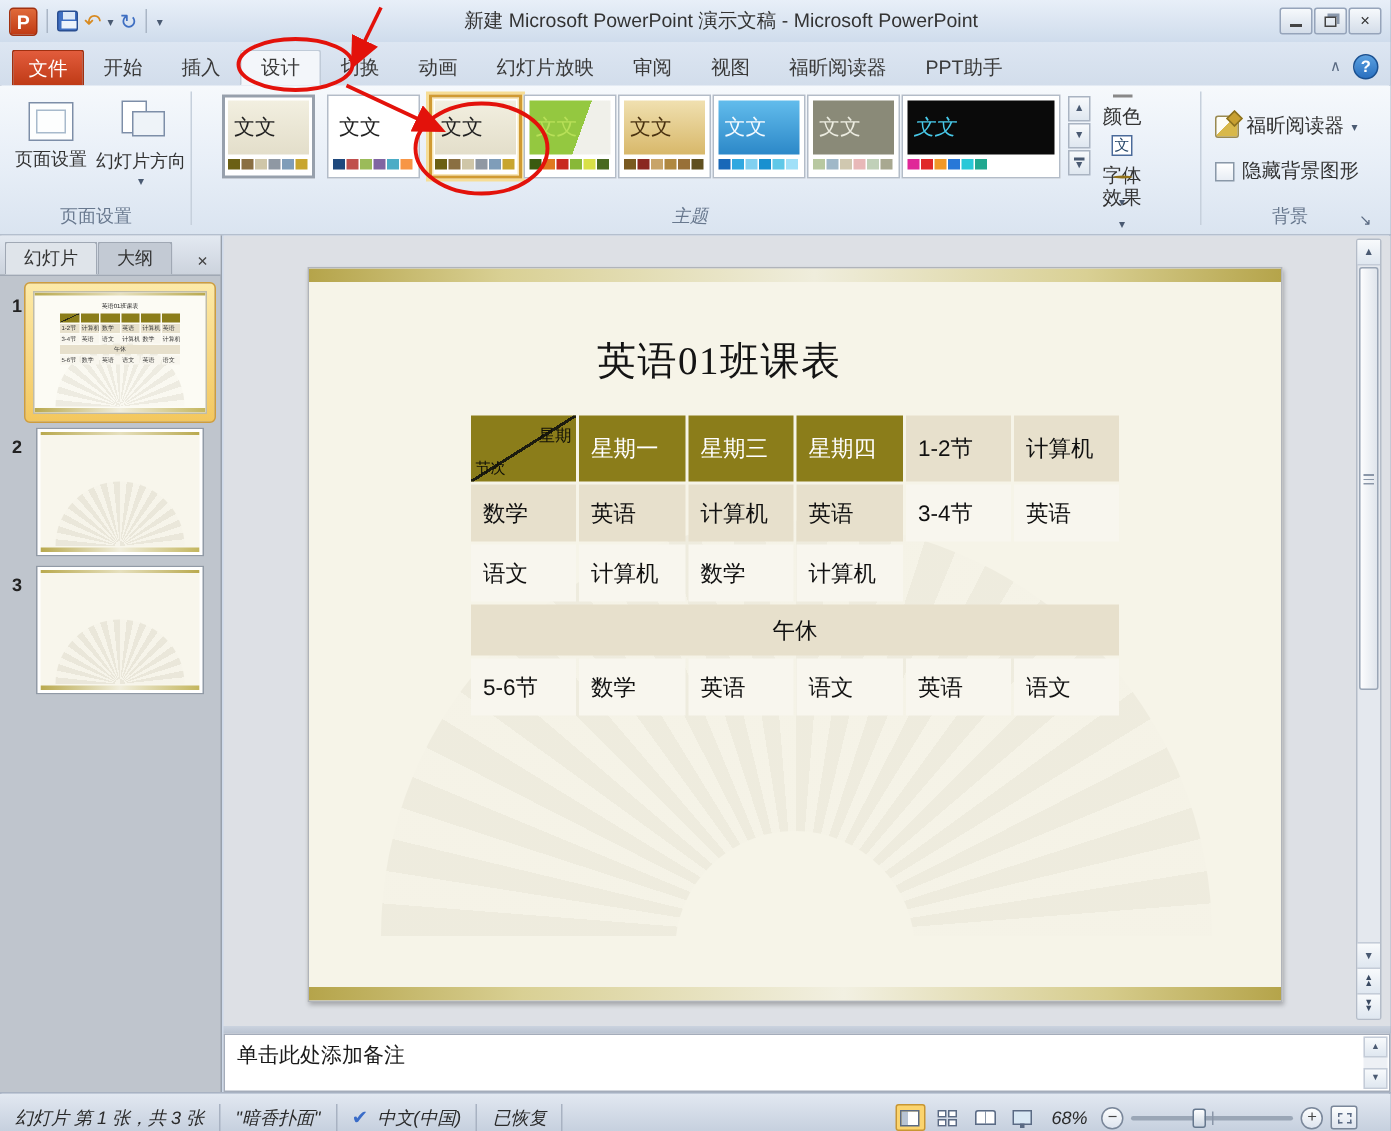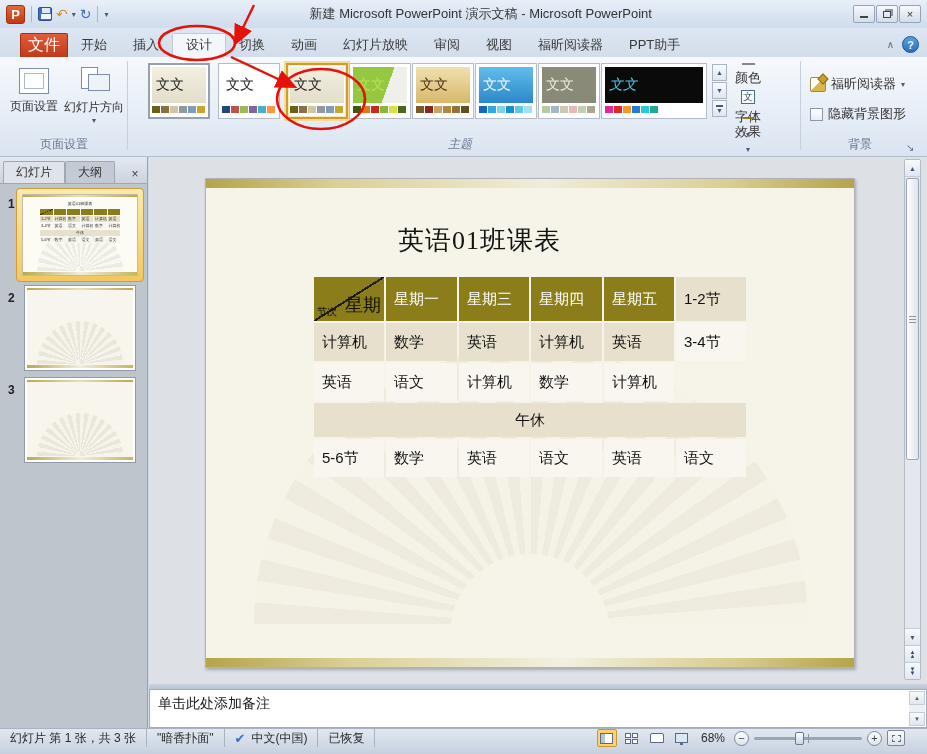--- a/index.html
+++ b/index.html
@@ -27,22 +27,22 @@
   .tb-title { flex:1; text-align:center; font-size:13px; color:#333; white-space:nowrap; }
   .winbtns { display:flex; gap:1px; padding-right:6px; }
   .wbtn { width:22px; height:18px; border:1px solid #96a4ba; border-radius:2px;
     background:linear-gradient(#f6f9fc,#d4dde9); display:flex; align-items:center; justify-content:center;
     font-size:11px; color:#333; }
   .glyph-min { width:8px; height:2px; background:#444; margin-top:6px; }
   .glyph-restore { width:8px; height:7px; border:1px solid #444; box-shadow:2px -2px 0 -0px #8a98ac; }
   
   .tabrow { position:absolute; left:0; top:28px; width:927px; height:29px;
     background:linear-gradient(#dde6f2,#d2ddeb); display:flex; align-items:flex-end; }
-  .ftab { margin-left:20px; width:48px; height:24px; background:linear-gradient(#e25c3c,#bf3a16);
-    color:#fff; font-size:16px; display:flex; align-items:center; justify-content:center;
+  .ftab { margin-left:8px; width:48px; height:24px; background:linear-gradient(#e25c3c,#bf3a16);
+    color:#fff; font-size:13px; display:flex; align-items:center; justify-content:center;
     border:1px solid #a03010; border-bottom:none; border-radius:2px 2px 0 0; }
   .rtab { height:24px; padding:0 13px; font-size:13px; color:#3a3a3a; display:flex; align-items:center; }
   .rtab.active { background:#f3f6fa; border:1px solid #c0cbd8; border-bottom:1px solid #f3f6fa; border-radius:2px 2px 0 0; }
   .tabrow-right { margin-left:auto; display:flex; align-items:center; gap:8px; padding-right:8px; padding-bottom:4px; }
   .collapse-icon { color:#5a6a82; font-size:10px; }
   .helpbtn { width:17px; height:17px; border-radius:50%; background:linear-gradient(#5aa0e0,#2a70c0);
     color:#fff; font-size:11px; font-weight:bold; display:flex; align-items:center; justify-content:center;
     border:1px solid #1a5090; }
   
   .ribbon { position:absolute; left:0; top:57px; width:927px; height:100px;
@@ -133,21 +133,21 @@
     border-radius:160px 160px 0 0; background:#f6f4e8; }
   .slide-title { position:absolute; left:192px; top:44px; font-size:26px; color:#141414;
     font-family:"Liberation Serif","DejaVu Serif",serif; letter-spacing:1px; }
   .ctable { position:absolute; left:108px; top:98px; display:grid;
     grid-template-columns:70px 71px 70px 71px 70px 70px; grid-template-rows:44px 38px 38px 34px 38px;
     gap:2px; }
   .tc { font-size:15px; display:flex; align-items:center; padding-left:8px; color:#111; overflow:hidden; }
   .tc.hd { background:#8b7d1a; color:#fff; font-weight:normal; }
   .tc.corner { position:relative; background:#8b7d1a; padding:0;
     background-image:linear-gradient(to bottom right, transparent calc(50% - 1px), #1c1c10 calc(50% - 1px), #1c1c10 calc(50% + 1px), transparent calc(50% + 1px)); }
-  .corner-top { position:absolute; top:16px; right:3px; font-size:18px; color:#101008; }
+  .corner-top { position:absolute; top:6px; right:3px; font-size:11px; color:#101008; }
   .corner-bottom { position:absolute; bottom:2px; left:3px; font-size:10px; color:#101008; }
   .tc.beige { background:#e7e0cc; }
   .tc.cream { background:#f8f6ee; }
   .tc.lunchrow { grid-column:1/-1; background:#e7e0cc; justify-content:center; padding-left:0; }
   
   .vscroll { position:absolute; right:6px; top:2px; width:17px; height:521px; display:flex; flex-direction:column;
     background:#e4e8ee; border:1px solid #b4bcc8; border-radius:2px; }
   .vs-btn { height:17px; display:flex; align-items:center; justify-content:center; font-size:7px; color:#4a5a72;
     background:linear-gradient(#f8fafc,#dfe7f0); border-bottom:1px solid #c4ccd8; }
   .vs-thumb { height:282px; margin:1px; background:linear-gradient(90deg,#fdfdfe,#dfe5ec); border:1px solid #9aa6b6;
@@ -159,22 +159,22 @@
   
   .splitter { position:absolute; left:0; top:527px; width:778px; height:5px; background:linear-gradient(#cbd3df,#b9c3d1); }
   .notes { position:absolute; left:0; top:532px; width:778px; height:39px; background:#fff; border:1px solid #a4acba; }
   .notes-text { position:absolute; left:8px; top:5px; font-size:14px; color:#1a1a1a; }
   .notes-scroll { position:absolute; right:1px; top:1px; width:16px; height:35px; background:#edf0f5;
     display:flex; flex-direction:column; justify-content:space-between; }
   .ns-btn { height:14px; font-size:6px; color:#4a5a72; display:flex; align-items:center; justify-content:center;
     background:linear-gradient(#f8fafc,#dfe7f0); border:1px solid #c4ccd8; }
   
   .statusbar { position:absolute; left:0; top:728px; width:927px; height:26px;
-    background:linear-gradient(#e2e8f1,#c6d0de); border-top:1px solid #a8b2c2; display:flex; align-items:flex-start;
-    font-size:12px; color:#2a2a2a; }
+    background:linear-gradient(#e2e8f1,#c6d0de); border-top:1px solid #a8b2c2; display:flex; align-items:flex-end;
+    font-size:12px; color:#2a2a2a;font-style:italic; }
   .sb-item { padding:0 10px; height:18px; display:flex; align-items:center; border-right:1px solid #a8b2c2; gap:6px; }
   .spellcheck { color:#3a6cc8; font-size:13px; }
   .sb-right { margin-left:auto; display:flex; align-items:center; gap:5px; padding-right:4px; }
   .viewbtn { width:20px; height:18px; display:flex; align-items:center; justify-content:center; border-radius:2px; }
   .viewbtn.active { background:#fbd46e; border:1px solid #c89632; }
   .iv-normal { width:13px; height:11px; border:1px solid #5a6a84; background:linear-gradient(90deg,#b8c4d4 0 4px,#fff 4px); }
   .iv-sorter { width:13px; height:11px; display:grid; grid-template-columns:1fr 1fr; gap:1px; }
   .iv-sorter span { background:#fff; border:1px solid #5a6a84; }
   .iv-reading { width:14px; height:10px; border:1px solid #5a6a84;
     background:linear-gradient(90deg,#fff 46%,#8a96a8 46% 54%,#fff 54%); border-radius:2px 2px 0 0; }
@@ -451,21 +451,20 @@
         <div class="slide-title">英语01班课表</div>
 
         <div class="ctable">
           <div class="tc corner">
             <span class="corner-top">星期</span>
             <span class="corner-bottom">节次</span>
           </div>
           <div class="tc hd">星期一</div>
           <div class="tc hd">星期三</div>
           <div class="tc hd">星期四</div>
-          <div class="tc hd">星期五</div>
 
           <div class="tc beige">1-2节</div>
           <div class="tc beige">计算机</div>
           <div class="tc beige">数学</div>
           <div class="tc beige">英语</div>
           <div class="tc beige">计算机</div>
           <div class="tc beige">英语</div>
 
           <div class="tc cream">3-4节</div>
           <div class="tc cream">英语</div>

